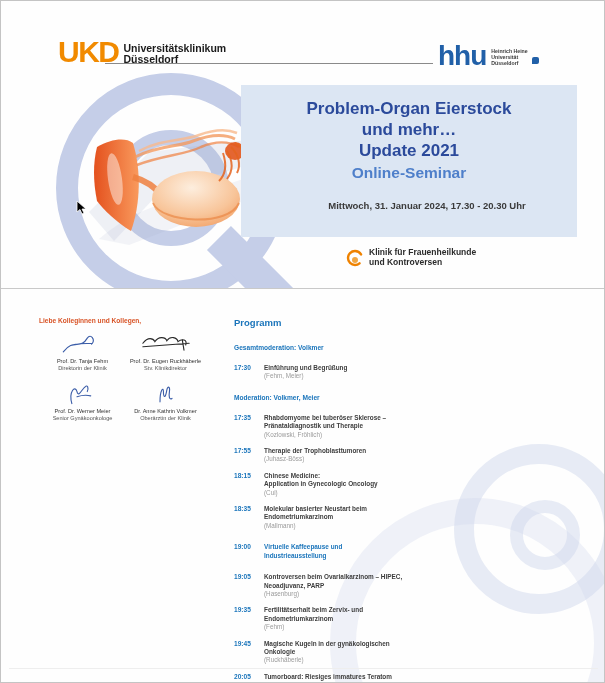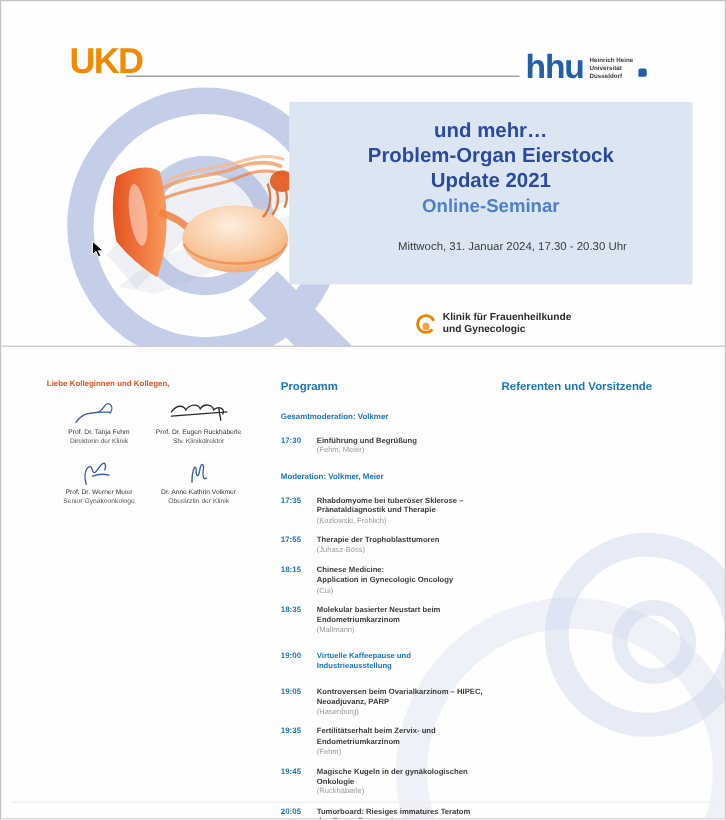--- a/index.html
+++ b/index.html
@@ -22,32 +22,32 @@
 
   .ovary-art { position:absolute; left:88px; top:116px; width:165px; height:132px; z-index:1; }
 
   .ukd-logo { position:absolute; left:57px; top:38px; display:flex; align-items:flex-end; z-index:3; }
   .ukd-abbr { font-size:30px; font-weight:bold; color:#f18a00; letter-spacing:-1.5px; line-height:26px; }
   .ukd-text { margin-left:5px; margin-top:1px; color:#1a1a1a; }
   .ukd-text .l1 { font-size:10.5px; font-weight:bold; line-height:11px; }
   .ukd-text .l2 { font-size:10.5px; font-weight:bold; line-height:11px; }
   .header-line { position:absolute; left:104px; top:62px; width:328px; height:1px; background:#8a8a8a; z-index:3; }
 
-  .hhu-logo { position:absolute; left:437px; top:44px; display:flex; align-items:center; z-index:3; }
+  .hhu-logo { position:absolute; left:437px; top:44px; display:flex; align-items:flex-start; z-index:3; }
   .hhu-abbr { font-size:28px; font-weight:bold; color:#2160a8; line-height:22px; letter-spacing:-1px; }
   .hhu-text { margin-left:5px; margin-top:3px; color:#3a3a3a; font-size:5.2px; line-height:6.2px; font-weight:bold; }
   .hhu-dot { width:7px; height:7px; background:#2160a8; border-radius:2px 2px 2px 0; align-self:flex-end; margin-left:4px; margin-bottom:3px; }
 
   .title-box { position:absolute; left:240px; top:84px; width:336px; height:152px;
     background:#dce6f3; z-index:2; text-align:center; padding-top:13px; }
   .title-box .t1 { font-size:17px; font-weight:bold; color:#2b4a9b; line-height:21px; }
   .title-box .t4 { font-size:15.5px; font-weight:700; color:#4e7fca; line-height:21px; margin-top:1px; }
-  .title-box .date { font-size:9.5px; font-weight:normal; color:#3a3a3a; margin-top:17px;padding-left:36px; }
-
-  .clinic-logo { position:absolute; left:345px; top:247px; display:flex; align-items:center; z-index:3;margin-top:12px; }
+  .title-box .date { font-size:9.5px; font-weight:bold; color:#3a3a3a; margin-top:17px;padding-left:36px; }
+
+  .clinic-logo { position:absolute; left:345px; top:247px; display:flex; align-items:center; z-index:3; }
   .clinic-text { margin-left:5px; font-size:8.5px; font-weight:bold; color:#2b2b2b; line-height:9.5px; }
 
   .cursor { position:absolute; left:75px; top:199px; z-index:6; }
 
   .divider { position:absolute; left:0; top:287px; width:605px; height:1px; background:#c9c9c9; z-index:5; }
   .bottom-line { position:absolute; left:8px; top:667px; width:589px; height:1px; background:#eeeeee; z-index:5; }
 
   
   .page2 { position:absolute; left:0; top:288px; width:605px; height:395px; overflow:hidden; }
   .wm-ring { position:absolute; border-radius:50%; z-index:0; }
@@ -120,49 +120,53 @@
         <path d="M146,26 C154,30 158,38 156,46"></path>
         <path d="M142,30 C150,38 152,48 148,56"></path>
         <path d="M138,34 C144,44 144,54 138,62"></path>
         <path d="M134,36 C138,48 136,58 130,64"></path>
         <path d="M152,40 C160,46 162,56 158,66"></path>
       </g>
     </svg>
 
     <div class="ukd-logo">
       <div class="ukd-abbr">UKD</div>
+      <div class="ukd-text">
+        <div class="l1">Universitätsklinikum</div>
+        <div class="l2">Düsseldorf</div>
+      </div>
     </div>
     <div class="header-line"></div>
 
     <div class="hhu-logo">
       <div class="hhu-abbr">hhu</div>
       <div class="hhu-text">
         <div>Heinrich Heine</div>
         <div>Universität</div>
         <div>Düsseldorf</div>
       </div>
       <div class="hhu-dot"></div>
     </div>
 
     <div class="title-box">
+      <div class="t1">Problem-Organ Eierstock</div>
       <div class="t1">und mehr…</div>
-      <div class="t1">Problem-Organ Eierstock</div>
       <div class="t1">Update 2021</div>
       <div class="t4">Online-Seminar</div>
       <div class="date">Mittwoch, 31. Januar 2024, 17.30 - 20.30 Uhr</div>
     </div>
 
     <div class="clinic-logo">
       <svg width="18" height="18" viewBox="0 0 18 18">
         <circle cx="9" cy="9" r="7" fill="none" stroke="#ef8200" stroke-width="2.4" stroke-dasharray="34 10" stroke-dashoffset="-6" stroke-linecap="round"></circle>
         <circle cx="9" cy="11" r="3" fill="#f0a643"></circle>
       </svg>
       <div class="clinic-text">
         <div>Klinik für Frauenheilkunde</div>
-        <div>und Gynecologic</div>
+        <div>und Kontroversen</div>
       </div>
     </div>
 
     <svg class="cursor" width="11" height="15" viewBox="0 0 11 15">
       <path d="M1,1 L1,12 L4,9.5 L6,14 L8,13 L6,9 L10,9 Z" fill="#000" stroke="#fff" stroke-width="0.8"></path>
     </svg>
   </div>
 
   <div class="divider"></div>
   <div class="bottom-line"></div>
@@ -332,31 +336,15 @@
               <span class="prog-text">
                 <span class="prog-title">Tumorboard: Riesiges immatures Teratom
 des Ovars, Dysgerminom</span>
 
               </span>
             </div>
           </div>
         </div>
     </div>
 
-    <div class="col speakers-col">
-      <div class="col-heading">Referenten und Vorsitzende</div>
-      <div>
-
-      <div class="speaker-name is-item"></div>
-          <div class="speaker-name is-item"></div>
-          <div class="speaker-name is-item"></div>
-          <div class="speaker-name is-item"></div>
-          <div class="speaker-name is-item"></div>
-          <div class="speaker-name is-item"></div>
-          <div class="speaker-name is-item"></div>
-          <div class="speaker-name is-item"></div>
-          <div class="speaker-name is-item"></div>
-          <div class="speaker-name is-item"></div>
-        </div>
-    </div>
   </div>
 
 </div>
 
 </body></html>

